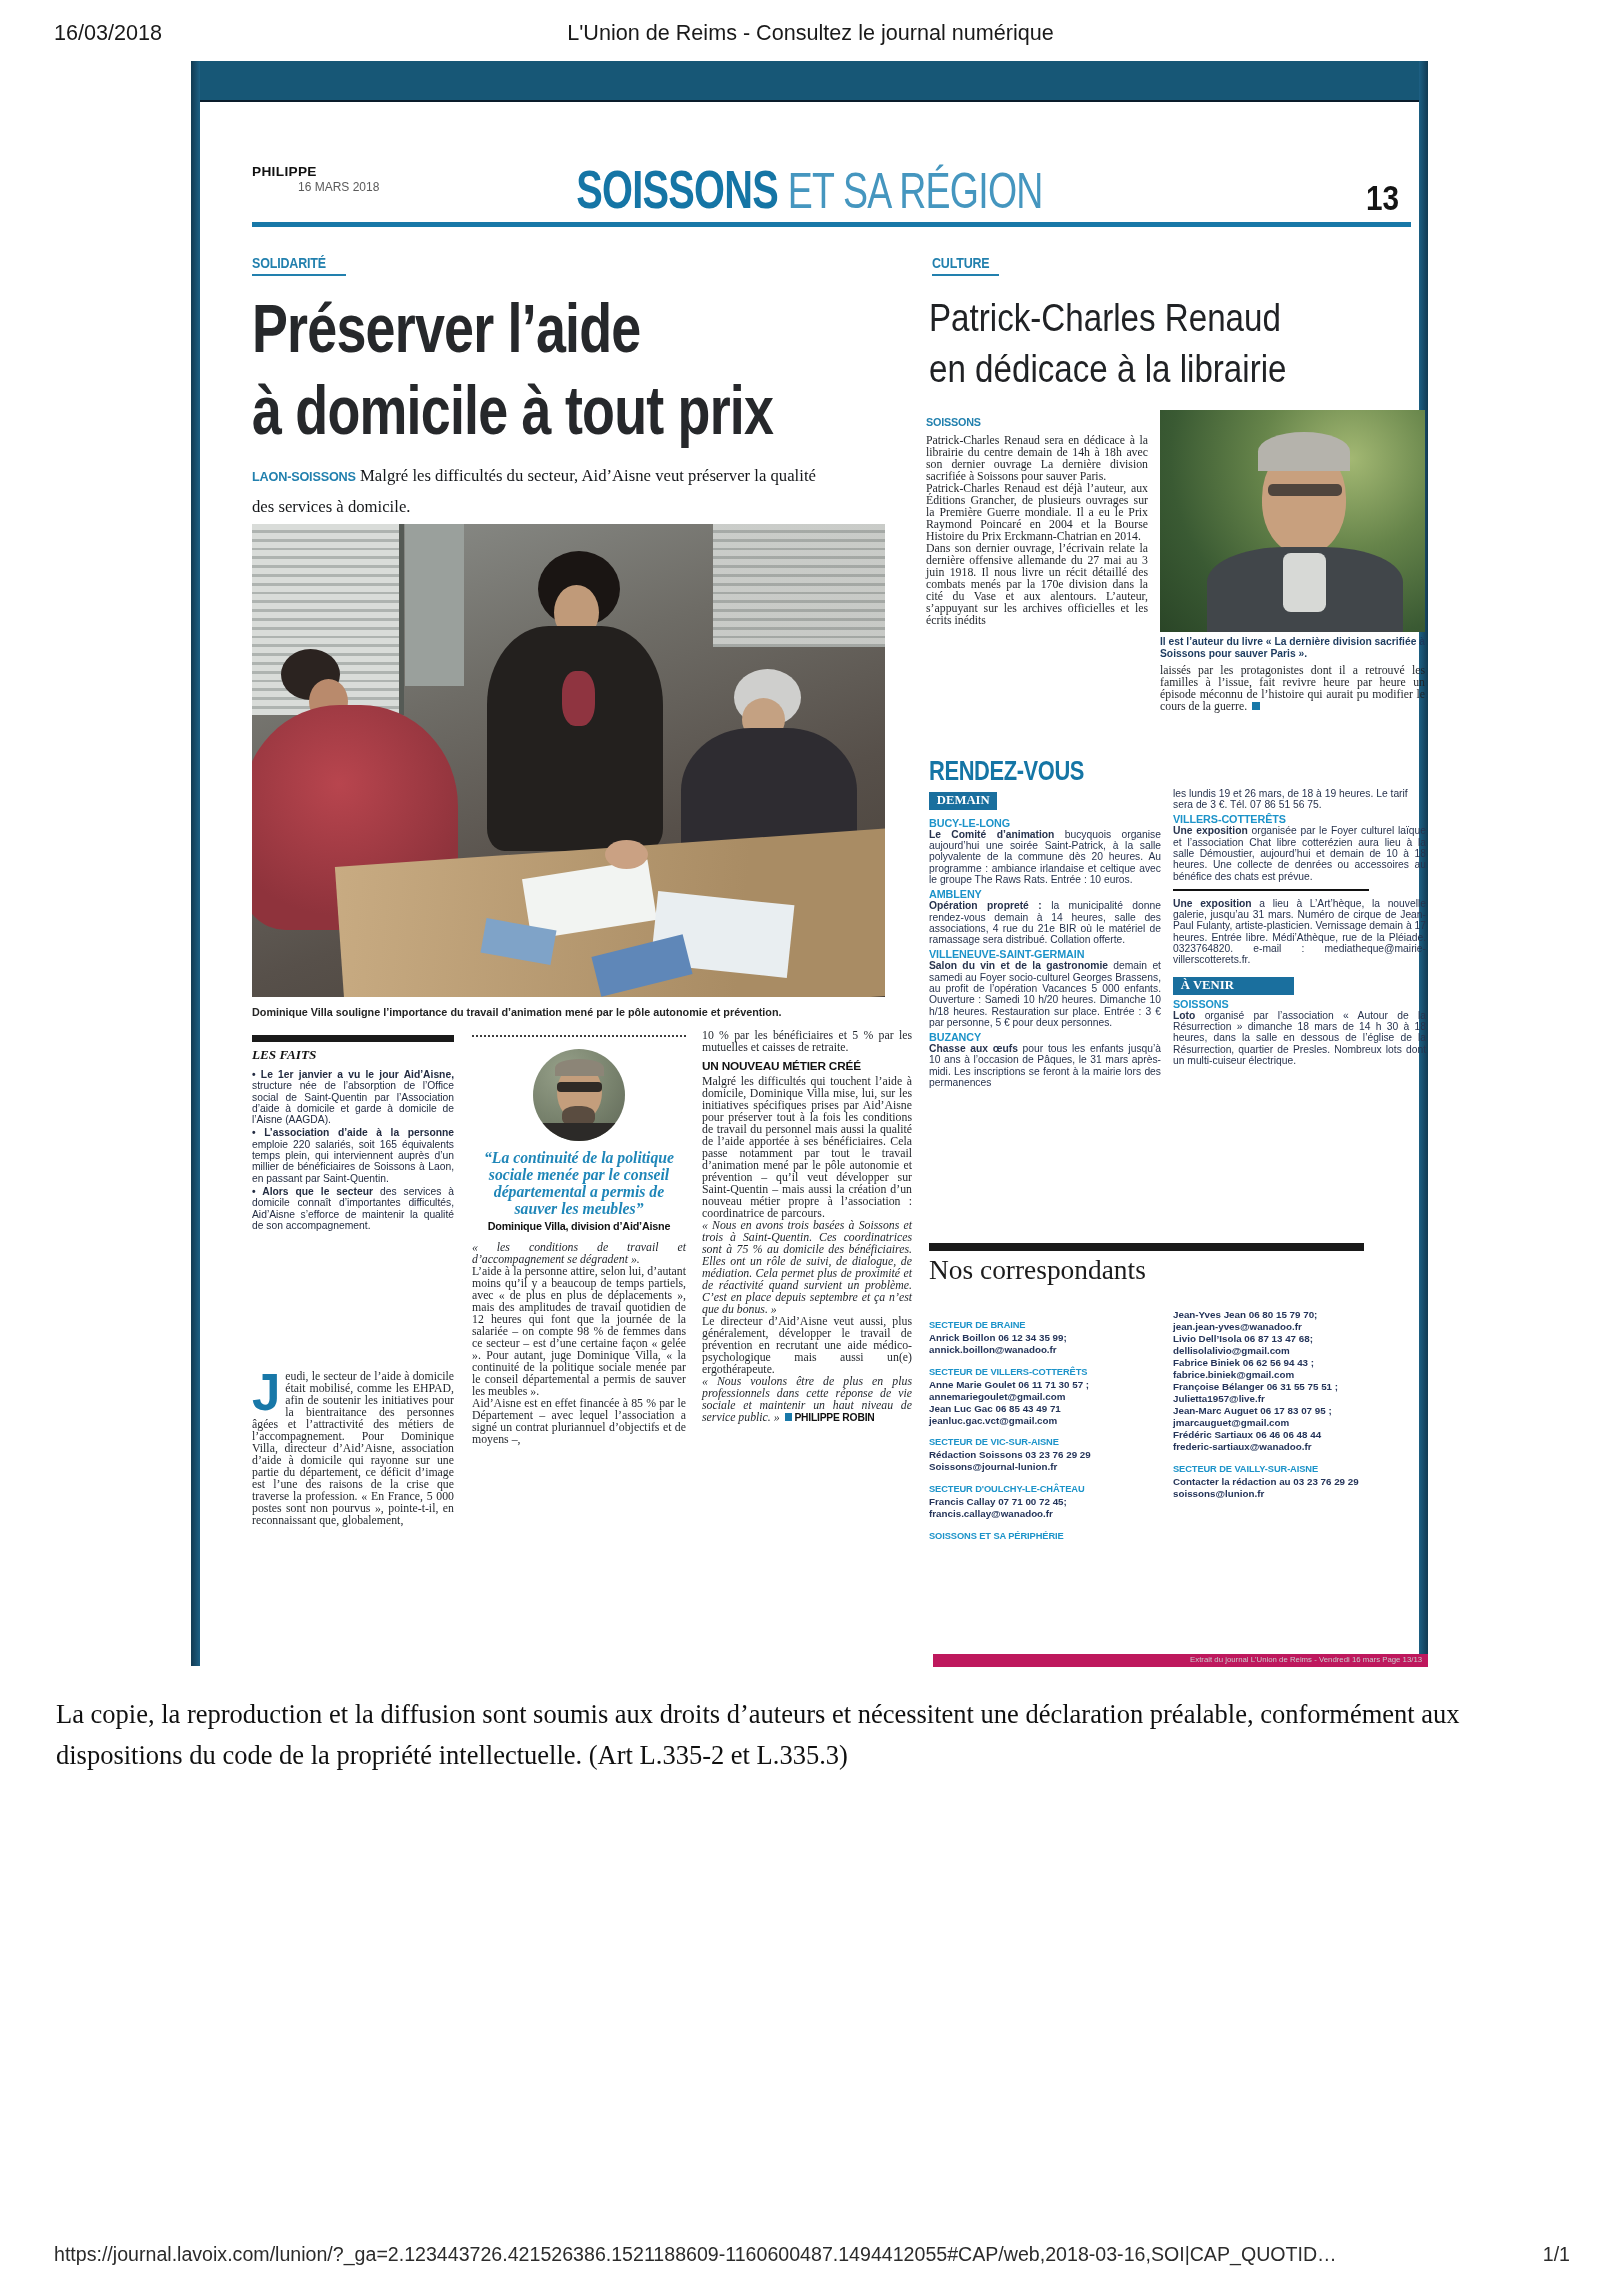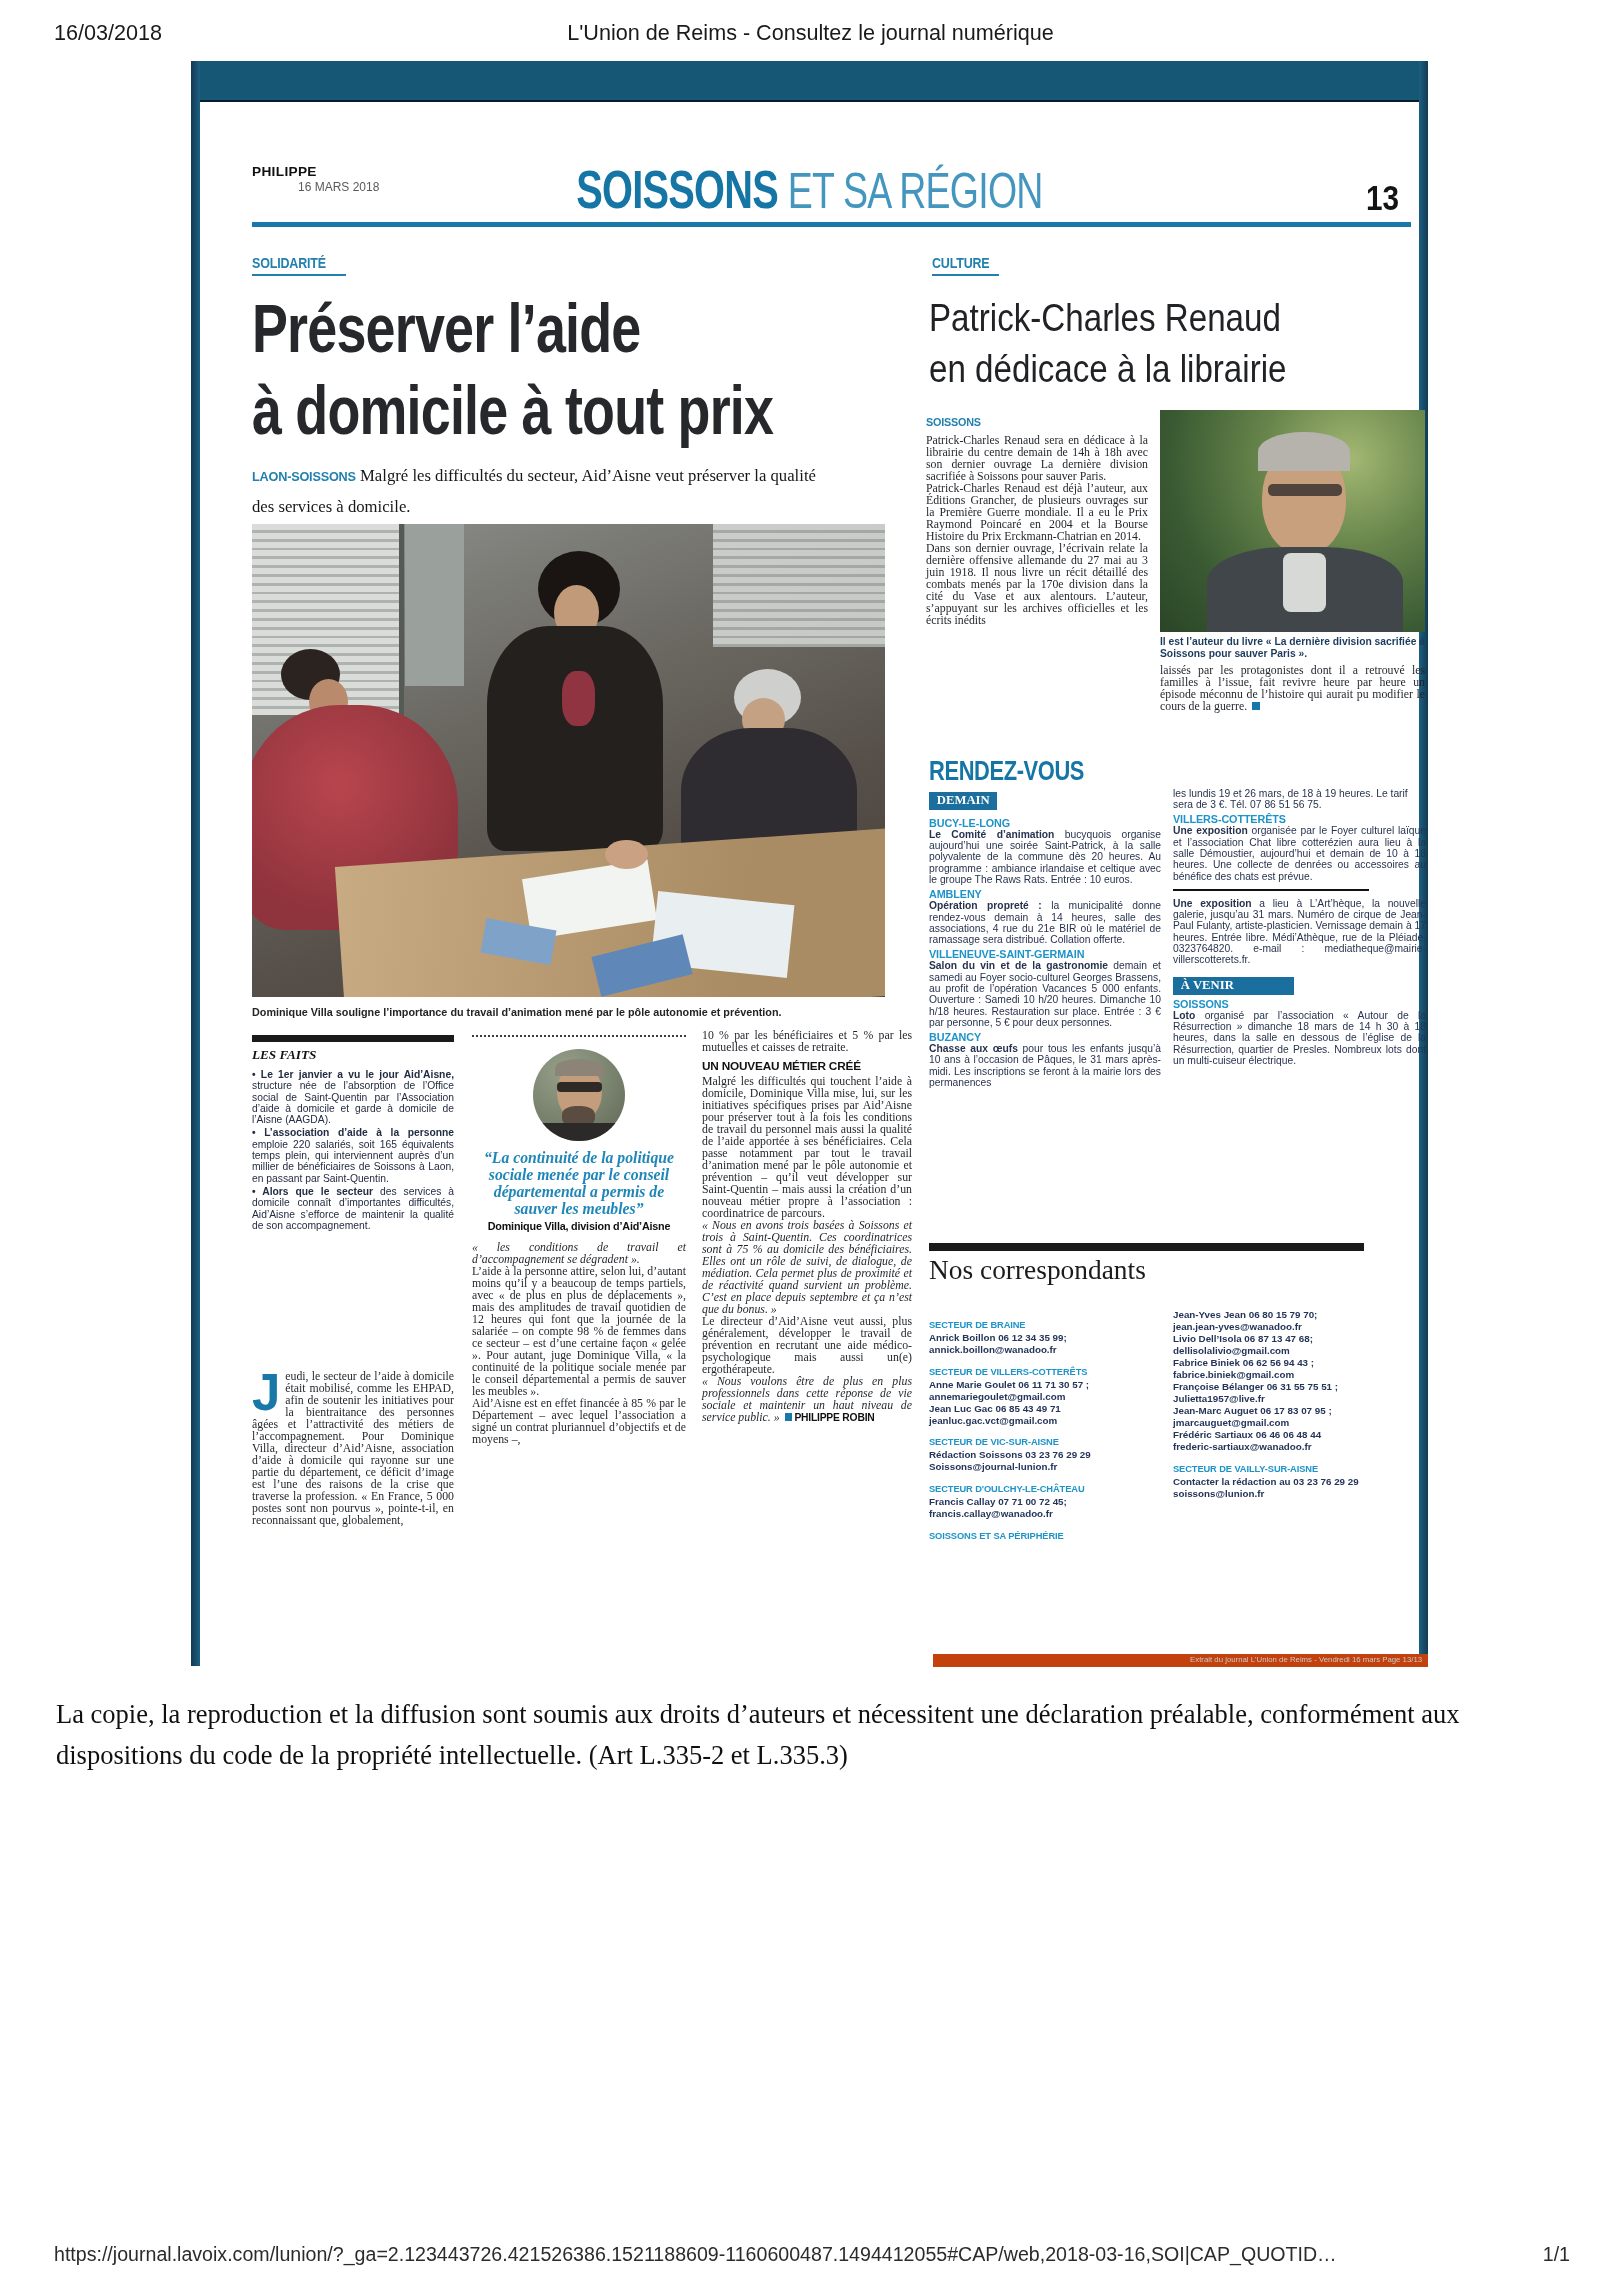--- a/index.html
+++ b/index.html
@@ -15,21 +15,21 @@
   
   .chrome-date{left:54px;top:19.6px;font-size:21.6px;color:#1a1a1a;}
   .chrome-title{left:0;right:0;top:19.6px;text-align:center;font-size:21.6px;color:#1a1a1a;}
   .chrome-url{left:54px;top:2243px;font-size:19.6px;color:#2b2b2b;}
   .chrome-page{right:51px;top:2243px;font-size:19.6px;color:#2b2b2b;}
 
   
   .band-top{left:191px;top:61px;width:1237px;height:39px;background:#175776;border-bottom:2.9px solid #0a1c2b;}
   .border-left{left:191px;top:61px;width:8.8px;height:1605px;background:linear-gradient(90deg,#123a52,#1d6084);}
   .border-right{left:1419px;top:61px;width:8.8px;height:1605px;background:linear-gradient(90deg,#1d6084,#123a52);}
-  .extract-strip{left:933px;top:1654px;width:495px;height:12.7px;background:#c2410c;color:#c9cbcd;
+  .extract-strip{left:933px;top:1654px;width:495px;height:12.7px;background:#be185d;color:#c9cbcd;
                  font-size:7.8px;line-height:12.7px;text-align:right;padding-right:5.9px;box-sizing:border-box;}
 
   
   .mh-day{left:252px;top:164px;font-size:13.7px;font-weight:bold;color:#111;letter-spacing:0.3px;}
   .mh-date{left:252px;top:180px;font-size:12px;color:#5a5a5a;margin-left:46px;}
   .mh-title{left:200px;top:159px;width:1219px;text-align:center;transform:scaleX(.75);transform-origin:center top;white-space:nowrap;}
   .mh-title .strong{font-size:53px;font-weight:bold;color:#1575a5;letter-spacing:-1px;}
   .mh-title .light{font-size:50px;font-weight:400;color:#4596bf;letter-spacing:-1px;}
   .mh-pageno{left:1366px;top:178px;font-size:35px;font-weight:bold;color:#141414;transform:scaleX(.85);transform-origin:0 0;}
   .mh-rule{left:252px;top:222px;width:1159px;height:4.9px;background:#1878a8;}

